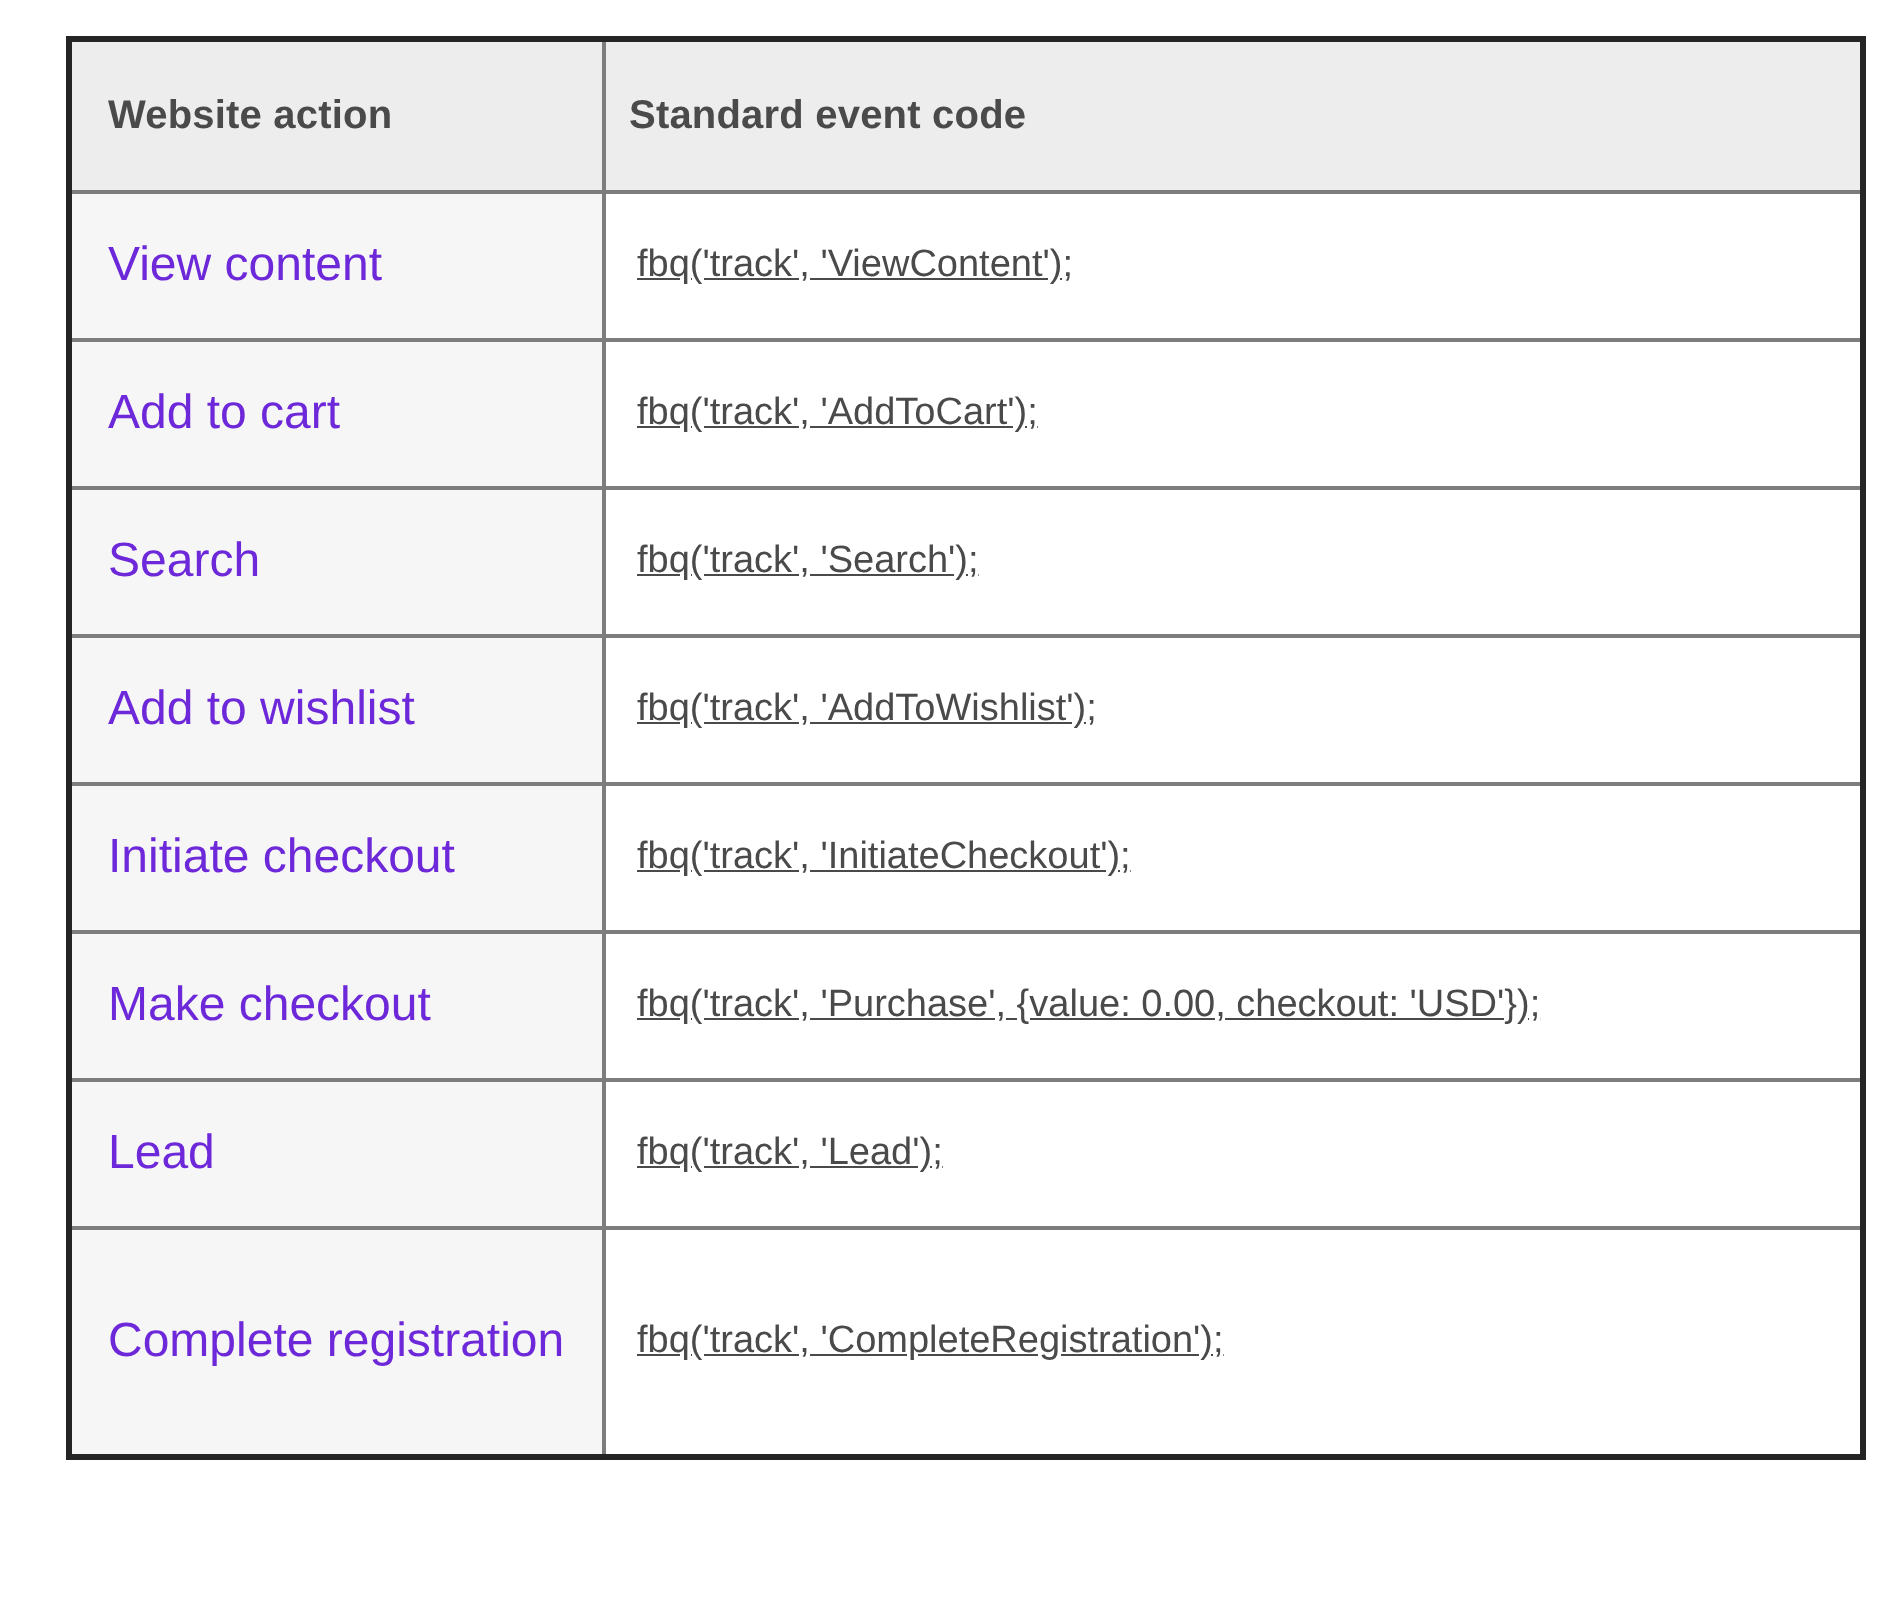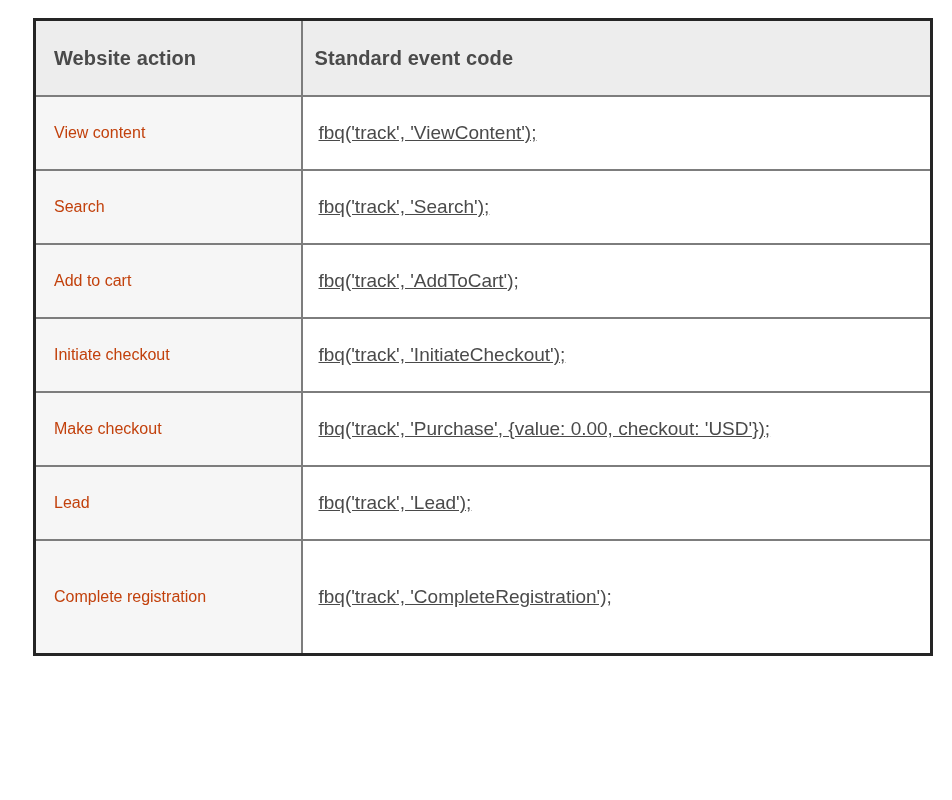--- a/index.html
+++ b/index.html
@@ -68,22 +68,22 @@
     height: 74px;
     padding: 0 0 0 18px;
   }
   thead tr.header-row th.th-code {
     padding-left: 12px;
   }
 
   
   tbody td.cell-action {
     background: #f6f6f6;
-    font-size: 16px;
-    color: #c2410c;
+    font-size: 24px;
+    color: #6d28d9;
     padding: 0 12px 0 18px;
     height: 72px;
     line-height: 1.35;
   }
   tbody td.cell-code {
     background: #ffffff;
     font-size: 19px;
     color: #4a4a4a;
     padding: 0 8px 0 16px;
     height: 72px;
@@ -116,26 +116,30 @@
           <th class="th-action">Website action</th>
           <th class="th-code">Standard event code</th>
         </tr>
       </thead>
       <tbody>
         <tr class="row">
           <td class="cell-action">View content</td>
           <td class="cell-code">fbq('track', 'ViewContent');</td>
         </tr>
         <tr class="row">
+          <td class="cell-action">Add to cart</td>
+          <td class="cell-code">fbq('track', 'AddToCart');</td>
+        </tr>
+        <tr class="row">
           <td class="cell-action">Search</td>
           <td class="cell-code">fbq('track', 'Search');</td>
         </tr>
         <tr class="row">
-          <td class="cell-action">Add to cart</td>
-          <td class="cell-code">fbq('track', 'AddToCart');</td>
+          <td class="cell-action">Add to wishlist</td>
+          <td class="cell-code">fbq('track', 'AddToWishlist');</td>
         </tr>
         <tr class="row">
           <td class="cell-action">Initiate checkout</td>
           <td class="cell-code">fbq('track', 'InitiateCheckout');</td>
         </tr>
         <tr class="row">
           <td class="cell-action">Make checkout</td>
           <td class="cell-code">fbq('track', 'Purchase', {value: 0.00, checkout: 'USD'});</td>
         </tr>
         <tr class="row">

